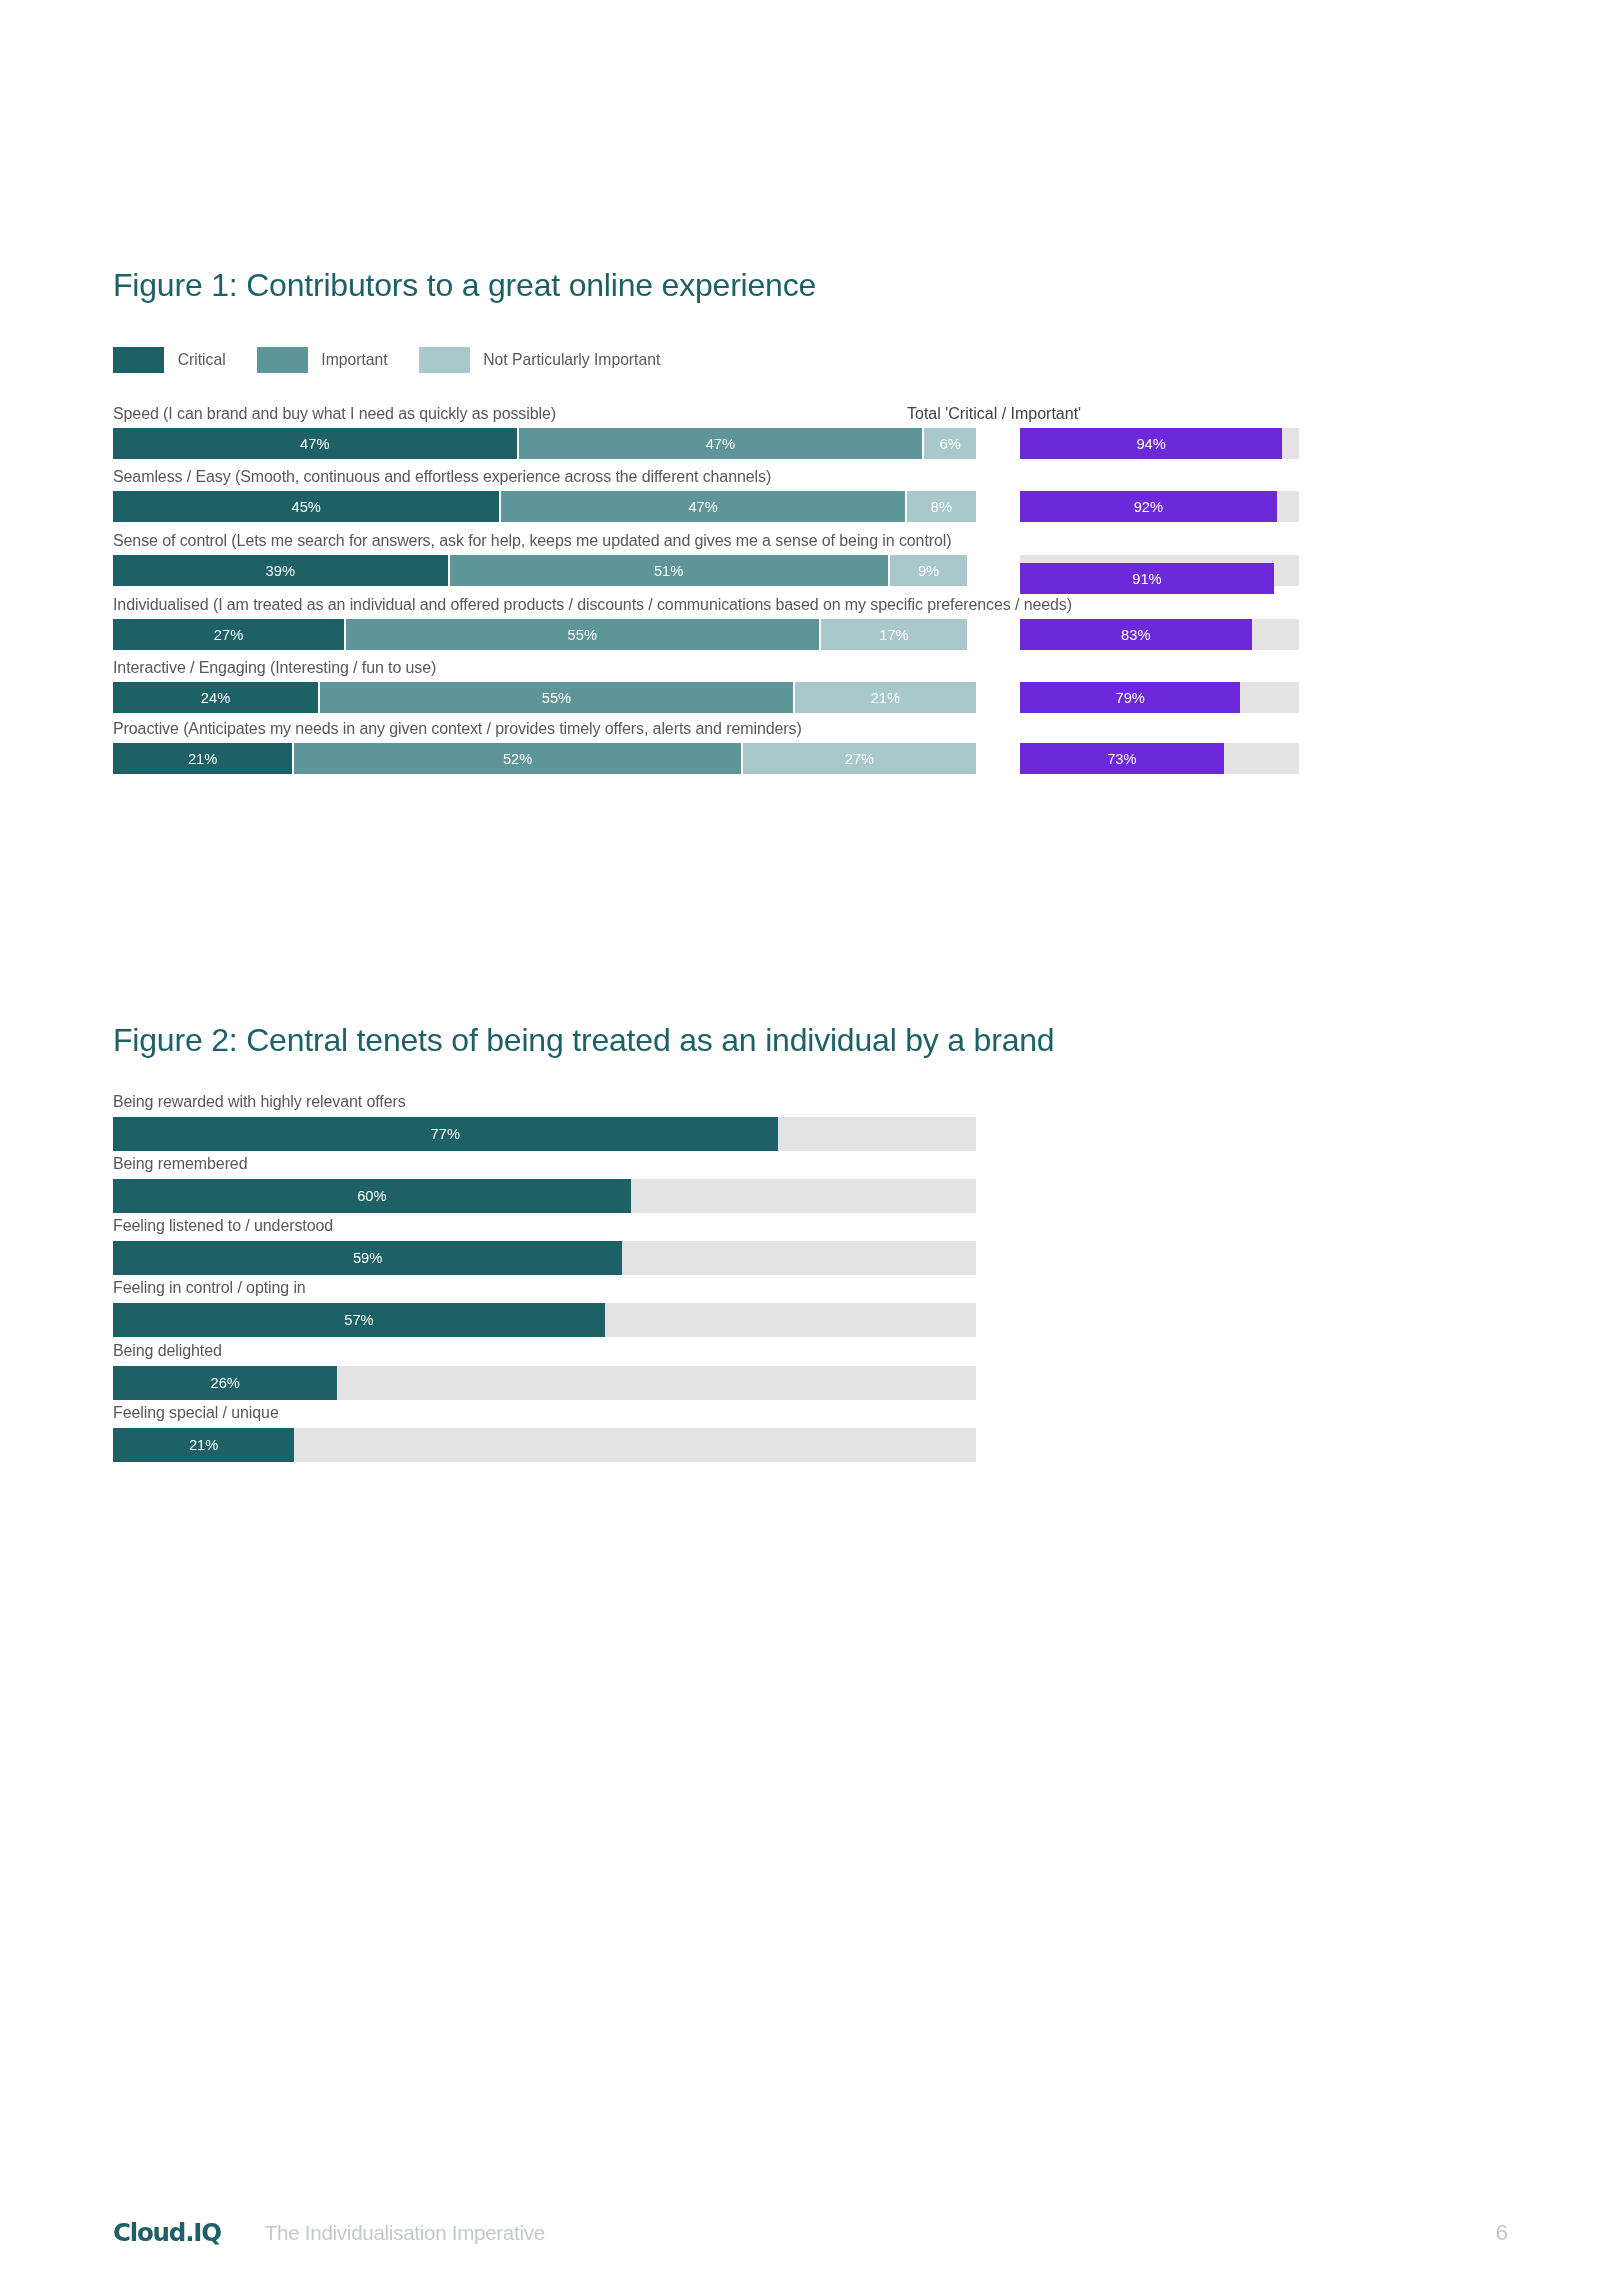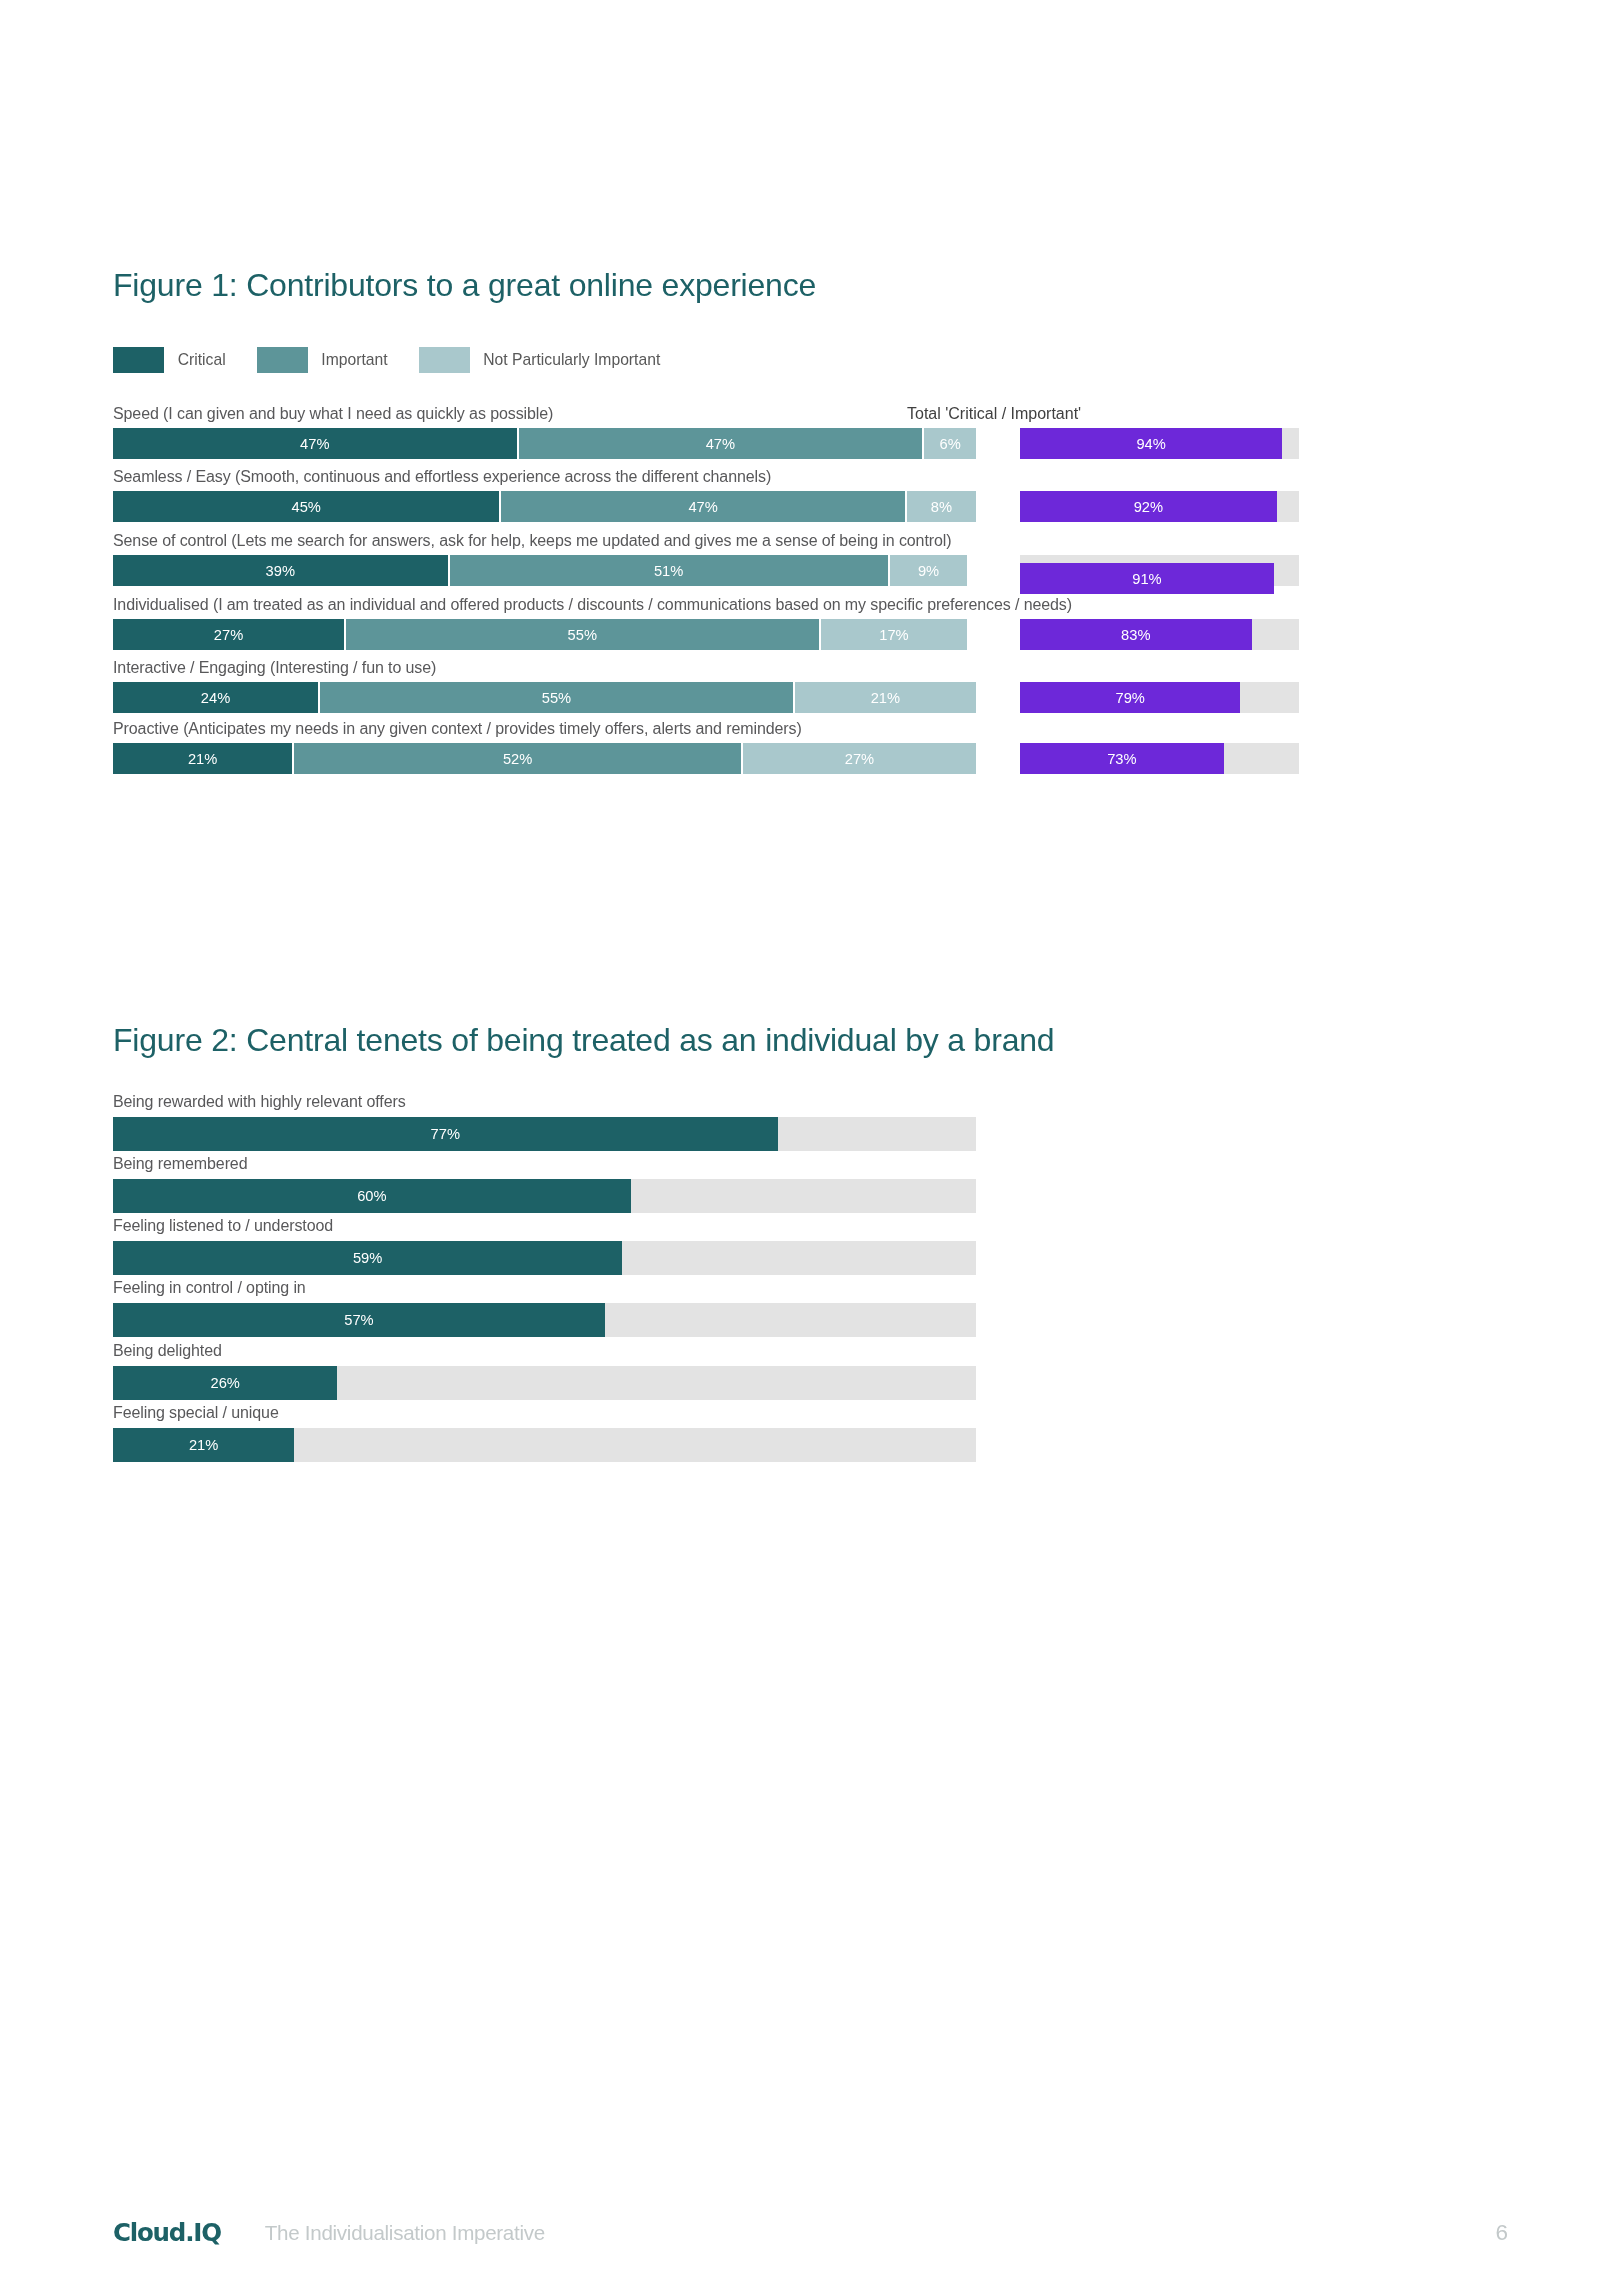--- a/index.html
+++ b/index.html
@@ -223,21 +223,21 @@
       <div class="legend-item">
         <span class="legend-swatch" style="background: rgb(169, 200, 204);"></span>
         <span class="legend-label">Not Particularly Important</span>
       </div>
     </div>
 
   <div id="f1-total-header">Total 'Critical / Important'</div>
 
   <div id="fig1-rows">
       <div class="f1-row" style="top: 405px;">
-        <div class="f1-label">Speed (I can given and buy what I need as quickly as possible)</div>
+        <div class="f1-label">Speed (I can brand and buy what I need as quickly as possible)</div>
         <div class="f1-bars">
           <div class="f1-stack">
             <div class="seg seg-critical" style="width: 47%;">47%</div>
             <div class="seg seg-important" style="width: 47%;">47%</div>
             <div class="seg seg-notimp" style="width: 6%;">6%</div>
           </div>
           <div class="f1-total">
             <div class="f1-total-fill" style="width: 94%;">94%</div>
           </div>
         </div>

